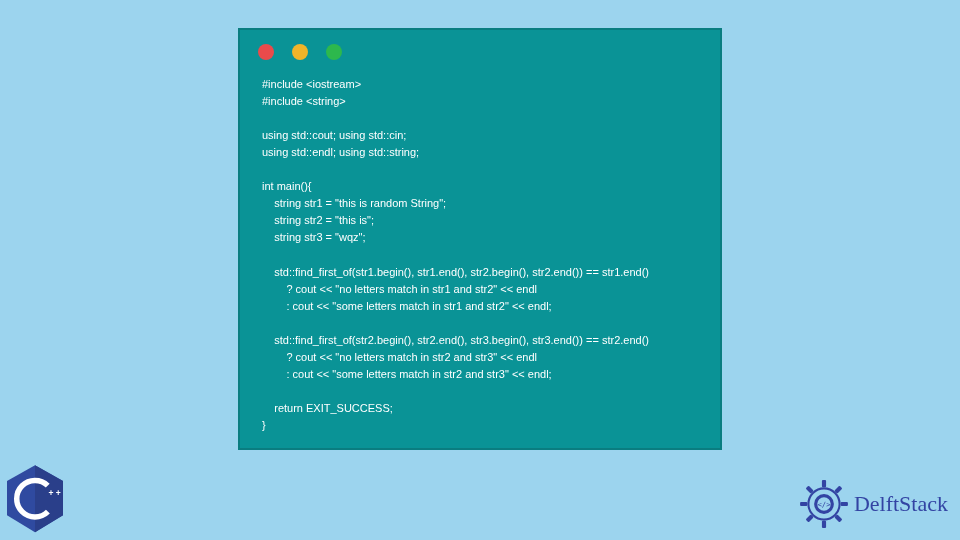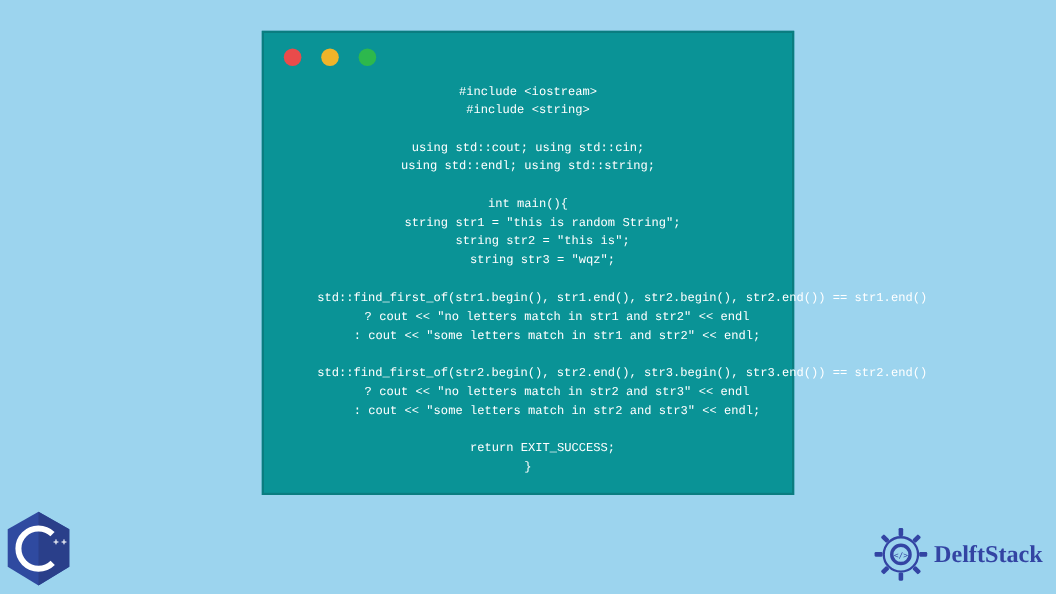--- a/index.html
+++ b/index.html
@@ -29,25 +29,24 @@
     width: 16px;
     height: 16px;
     border-radius: 50%;
   }
   .dot-red { background: #e94b4b; }
   .dot-yellow { background: #f0b429; }
   .dot-green { background: #2db84d; }
   .code-body {
     padding: 6px 22px 18px 22px;
     color: #ffffff;
-    font-family: Liberation Mono, monospace;
+    font-family: Liberation Sans, sans-serif;
     font-size: 11px;
     line-height: 1.55;
     white-space: pre;
-    text-align: center;
   }
   .cpp-badge {
     position: absolute;
     left: 4px;
     bottom: 6px;
     width: 62px;
     height: 70px;
   }
   .cpp-badge svg { width: 100%; height: 100%; }
   .delft-wrap {
@@ -55,21 +54,21 @@
     right: 12px;
     bottom: 10px;
     display: flex;
     align-items: center;
     gap: 4px;
   }
   .gear-icon { width: 52px; height: 52px; }
   .gear-icon svg { width: 100%; height: 100%; }
   .delft-text {
     font-size: 22px;
-    font-weight: 700;
+    font-weight: 400;
     color: #3344a3;
     font-family: Georgia, 'Times New Roman', serif;
   }
 </style>
 </head>
 <body>
 
 <div class="code-window">
   <div class="traffic-lights">
     <div class="dot dot-red"></div>

